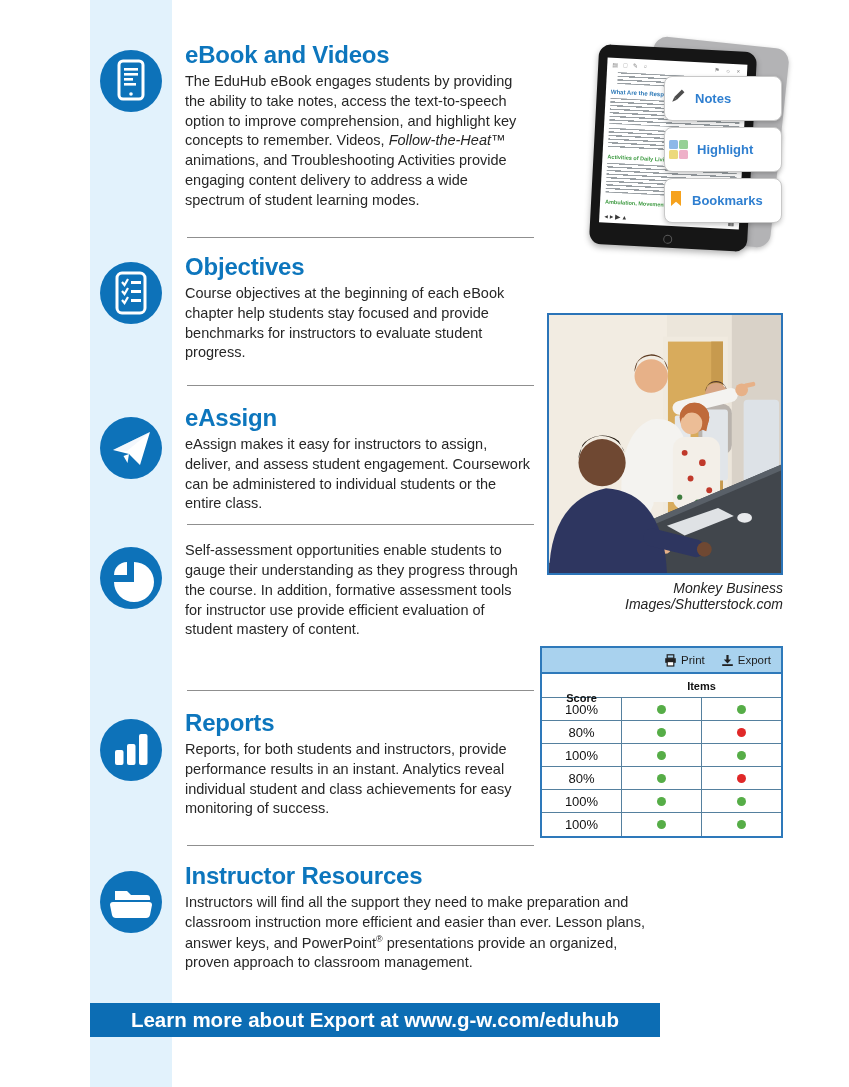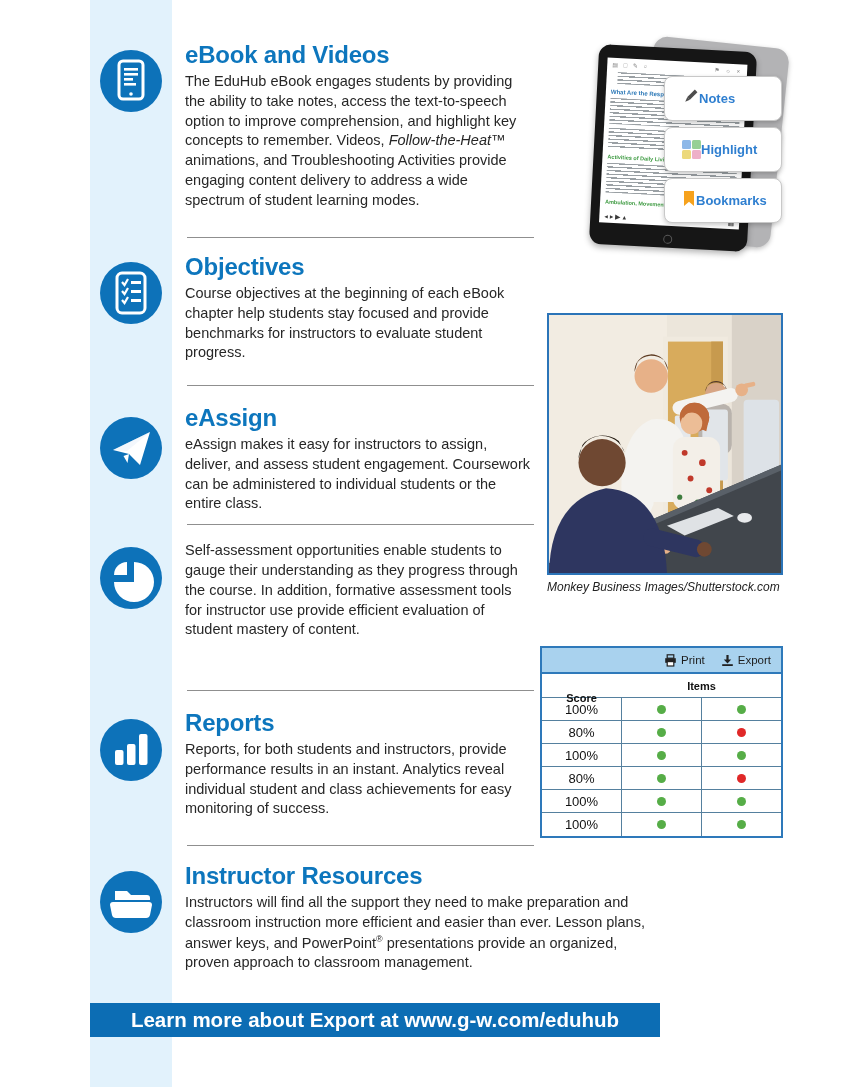--- a/index.html
+++ b/index.html
@@ -34,30 +34,30 @@
   .tablet-screen { position:absolute; left:9px; top:13px; right:9px; bottom:22px; background:#ffffff; overflow:hidden; padding:4px 5px; }
   .scr-toolbar { display:flex; justify-content:space-between; color:#8a8a8a; font-size:6px; line-height:7px; margin-bottom:3px; }
   .scr-toolbar span { letter-spacing:2px; }
   .sk { background:repeating-linear-gradient(to bottom,#9aa0a4 0 1.3px, transparent 1.3px 3.6px); }
   .scr-h-blue { color:#2e7ab8; font-weight:bold; font-size:6px; line-height:8px; white-space:nowrap; overflow:hidden; }
   .scr-h-green { color:#3d9a41; font-weight:bold; font-size:5.5px; line-height:8px; white-space:nowrap; overflow:hidden; }
   .scr-bottombar { position:absolute; left:5px; right:5px; bottom:2px; display:flex; justify-content:space-between; color:#3a3a3a; font-size:7px; }
   .home-btn { position:absolute; left:50%; bottom:4px; width:9px; height:9px; margin-left:-5px; border:1.5px solid #5a5a5a; border-radius:50%; }
 
   .float-btn { position:absolute; width:118px; height:45px; background:#fff; border:1px solid #c8c8c8; border-radius:8px;
-               box-shadow:0 2px 5px rgba(0,0,0,.22); display:flex; align-items:center; padding-left:17px; }
+               box-shadow:0 2px 5px rgba(0,0,0,.22); display:flex; align-items:center; padding-left:4px; gap:9px; }
   .float-btn .lbl { color:#2f7fd0; font-weight:bold; font-size:13px; }
   .swatches { display:grid; grid-template-columns:9px 9px; grid-template-rows:9px 9px; gap:1px; }
   .swatches i { border-radius:1.5px; }
 
   
   .photo { position:absolute; left:547px; top:313px; width:236px; height:262px; border:2px solid #2b74b8; background:#ece6dd; }
   .photo svg { display:block; width:100%; height:100%; }
-  .photo-credit { position:absolute; left:547px; top:580px; width:236px; 
-                  font-style:italic; font-size:12px; color:#222; }
+  .photo-credit { position:absolute; left:547px; top:580px; width:236px; text-align:right;
+                  font-style:italic; font-size:14px; color:#222; }
 
   
   .report-table { position:absolute; left:540px; top:646px; width:243px; border:2px solid #2e79ba; background:#fff; }
   .rt-toolbar { height:26px; background:#a9d2ee; display:flex; align-items:center; justify-content:flex-end;
                 gap:16px; padding-right:10px; border-bottom:2px solid #2e79ba; }
   .rt-btn { display:flex; align-items:center; gap:4px; font-size:11.5px; color:#1d1d1d; cursor:default; }
   .rt-headrow { display:flex; height:24px; border-bottom:1px solid #55809e; }
   .rt-headrow .hc { display:flex; align-items:center; justify-content:center; font-size:11px; font-weight:bold; color:#111; }
   .hc-score { width:80px; border-right:1px solid #55809e;margin-top:24px; }
   .hc-items { flex:1; }

